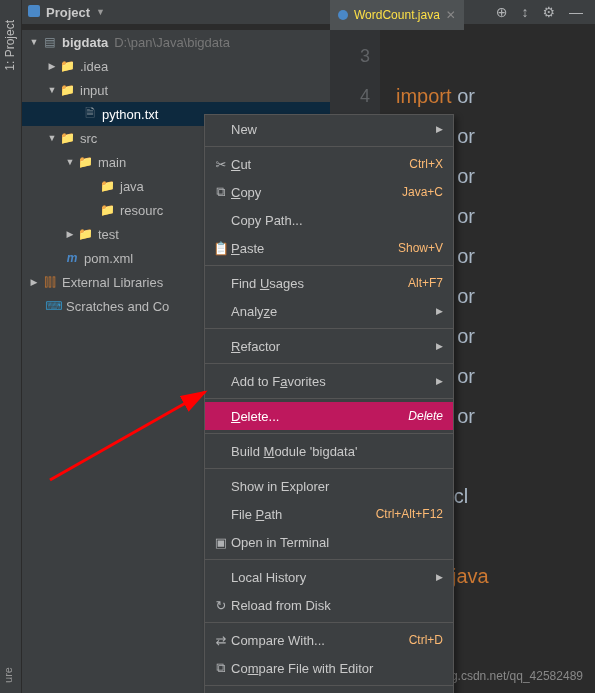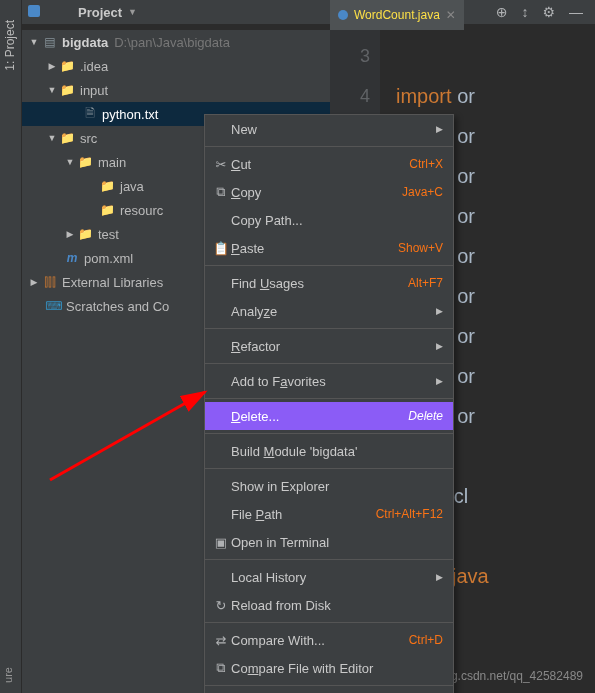--- a/index.html
+++ b/index.html
@@ -3,21 +3,21 @@
 <meta charset="utf-8">
 <style>
   * { margin: 0; padding: 0; box-sizing: border-box; font-family: "Segoe UI", Arial, sans-serif; }
   body { background: #2b2b2b; width: 595px; height: 693px; overflow: hidden; position: relative; color: #bbbbbb; font-size: 13px; }
   
   
   .vtab { position: absolute; left: 0; top: 0; width: 22px; height: 100%; background: #3c3f41; border-right: 1px solid #2b2b2b; }
   .vtab-label { writing-mode: vertical-rl; transform: rotate(180deg); position: absolute; top: 20px; left: 3px; color: #bbbbbb; font-size: 12px; }
   
   
-  .toolbar { position: absolute; left: 22px; top: 0; right: 0; height: 25px; background: #3c3f41; border-bottom: 1px solid #2b2b2b; display: flex; align-items: center; padding-left: 4px; gap: 32px; }
+  .toolbar { position: absolute; left: 22px; top: 0; right: 0; height: 25px; background: #3c3f41; border-bottom: 1px solid #2b2b2b; display: flex; align-items: center; padding-left: 4px; }
   .toolbar-title { display: flex; align-items: center; gap: 4px; font-weight: bold; color: #c9c9c9; margin-left: 4px; }
   .toolbar-dropdown-arrow { font-size: 9px; margin-left: 2px; color: #999; }
   .toolbar-spacer { flex: 1; }
   .toolbar-icons { display: flex; gap: 14px; align-items: center; margin-right: 12px; color: #afb1b3; font-size: 14px; }
   .toolbar-icons span { cursor: pointer; }
   
   
   .editor-tab { position: absolute; left: 330px; top: 0; height: 30px; display: flex; align-items: center; background: #4e5254; padding: 0 8px; gap: 6px; }
   .editor-tab .circle { width: 10px; height: 10px; border-radius: 50%; background: #4a88c7; display:inline-block; }
   .editor-tab .label { color: #fde047; font-size: 12px; }
@@ -55,23 +55,23 @@
   .code { flex: 1; padding-left: 16px; padding-top: 6px; font-family: Consolas, monospace; font-size: 20px; line-height: 40px; }
   .code .kw-import { color: #cc7832; }
   .code .kw-public { color: #cc7832; }
   .code .txt { color: #a9b7c6; }
   
   
   .context-menu { position: absolute; left: 204px; top: 114px; width: 250px; background: #3c3f41; border: 1px solid #555; box-shadow: 3px 3px 6px rgba(0,0,0,0.4); z-index: 100; }
   .menu-item { display: flex; align-items: center; height: 28px; padding: 0 10px 0 6px; color: #c9c9c9; position: relative; }
   .menu-item .micon { width: 20px; display: inline-flex; justify-content: center; color: #afb1b3; font-size: 13px; }
   .menu-item .mlabel { flex: 1; }
-  .menu-item .shortcut { color: #f97316; font-size: 12px; }
+  .menu-item .shortcut { color: #fdba74; font-size: 12px; }
   .menu-item .submenu-arrow { font-size: 9px; color: #bbbbbb; }
-  .menu-item.hover { background: #8b5cf6; color: #fff; }
+  .menu-item.hover { background: #be185d; color: #fff; }
   .menu-item.hover .shortcut { color: #fff; font-style: italic; }
   .menu-sep { height: 1px; background: #555; margin: 3px 0; }
   .menu-item u { text-decoration: underline; }
   
   
   .arrow-svg { position: absolute; left: 40px; top: 380px; pointer-events: none; z-index: 200; }
   
   
   .watermark { position: absolute; right: 12px; bottom: 10px; color: #888; font-size: 12px; z-index: 50; }
   

